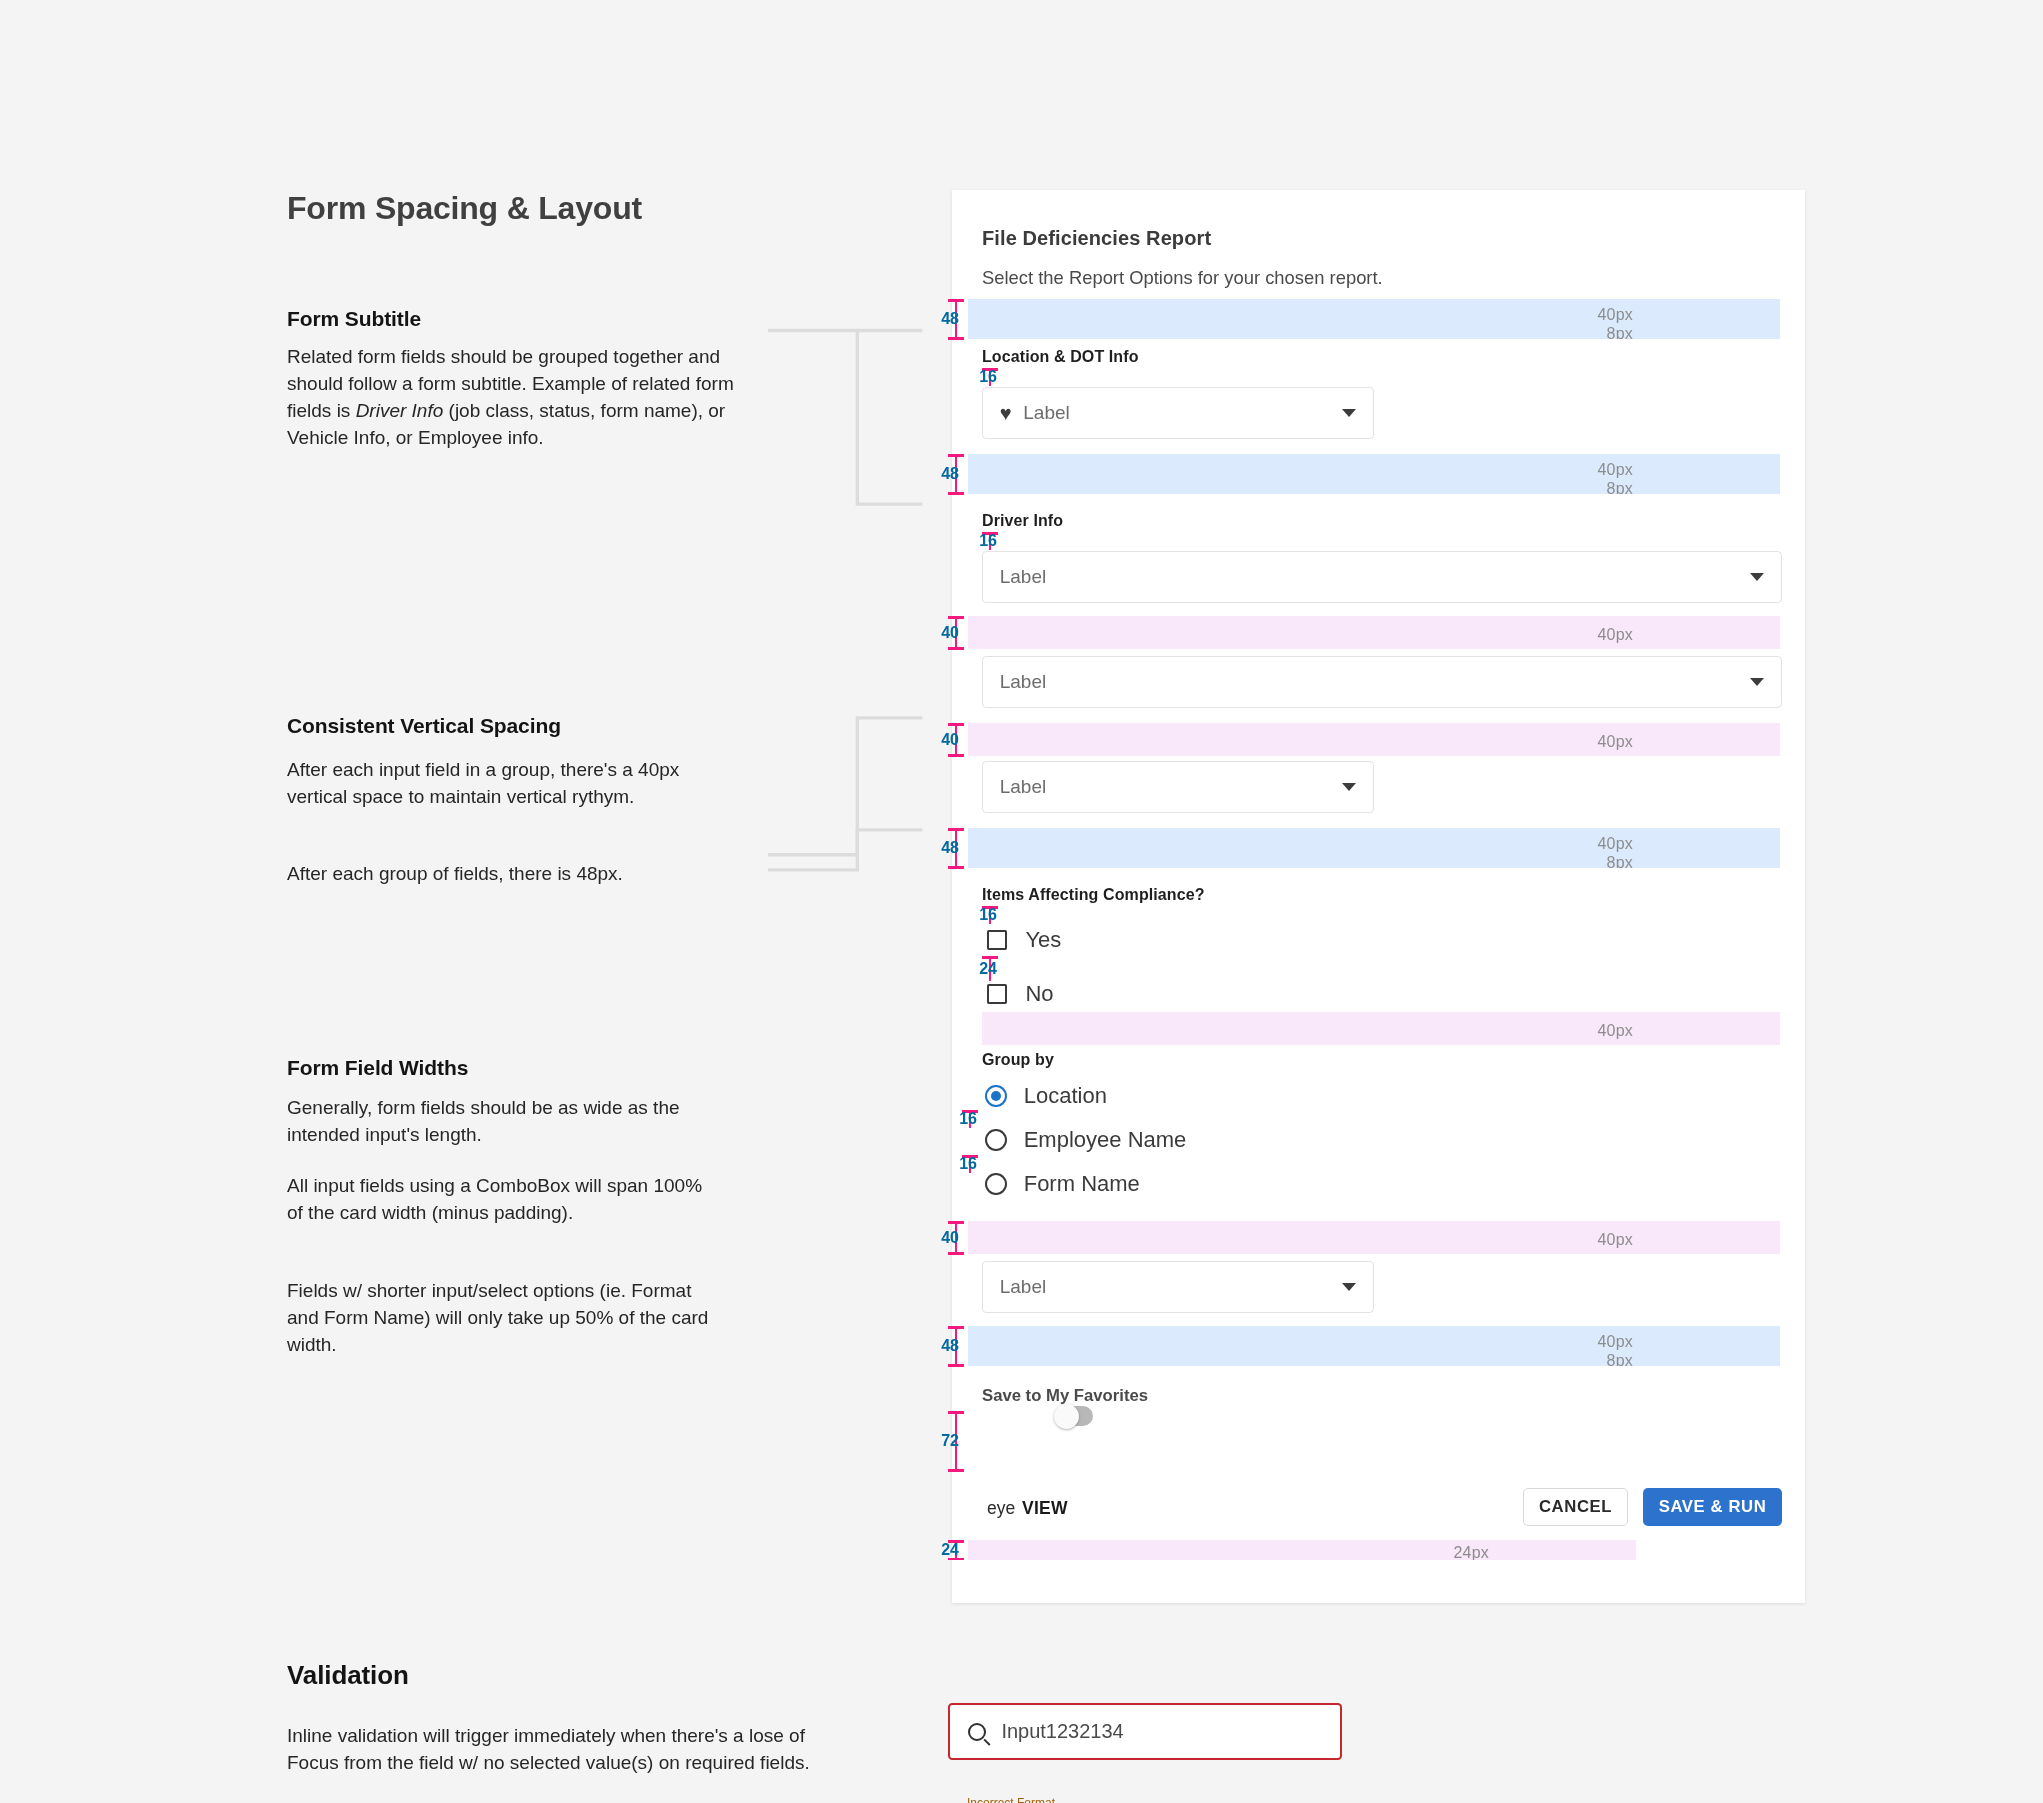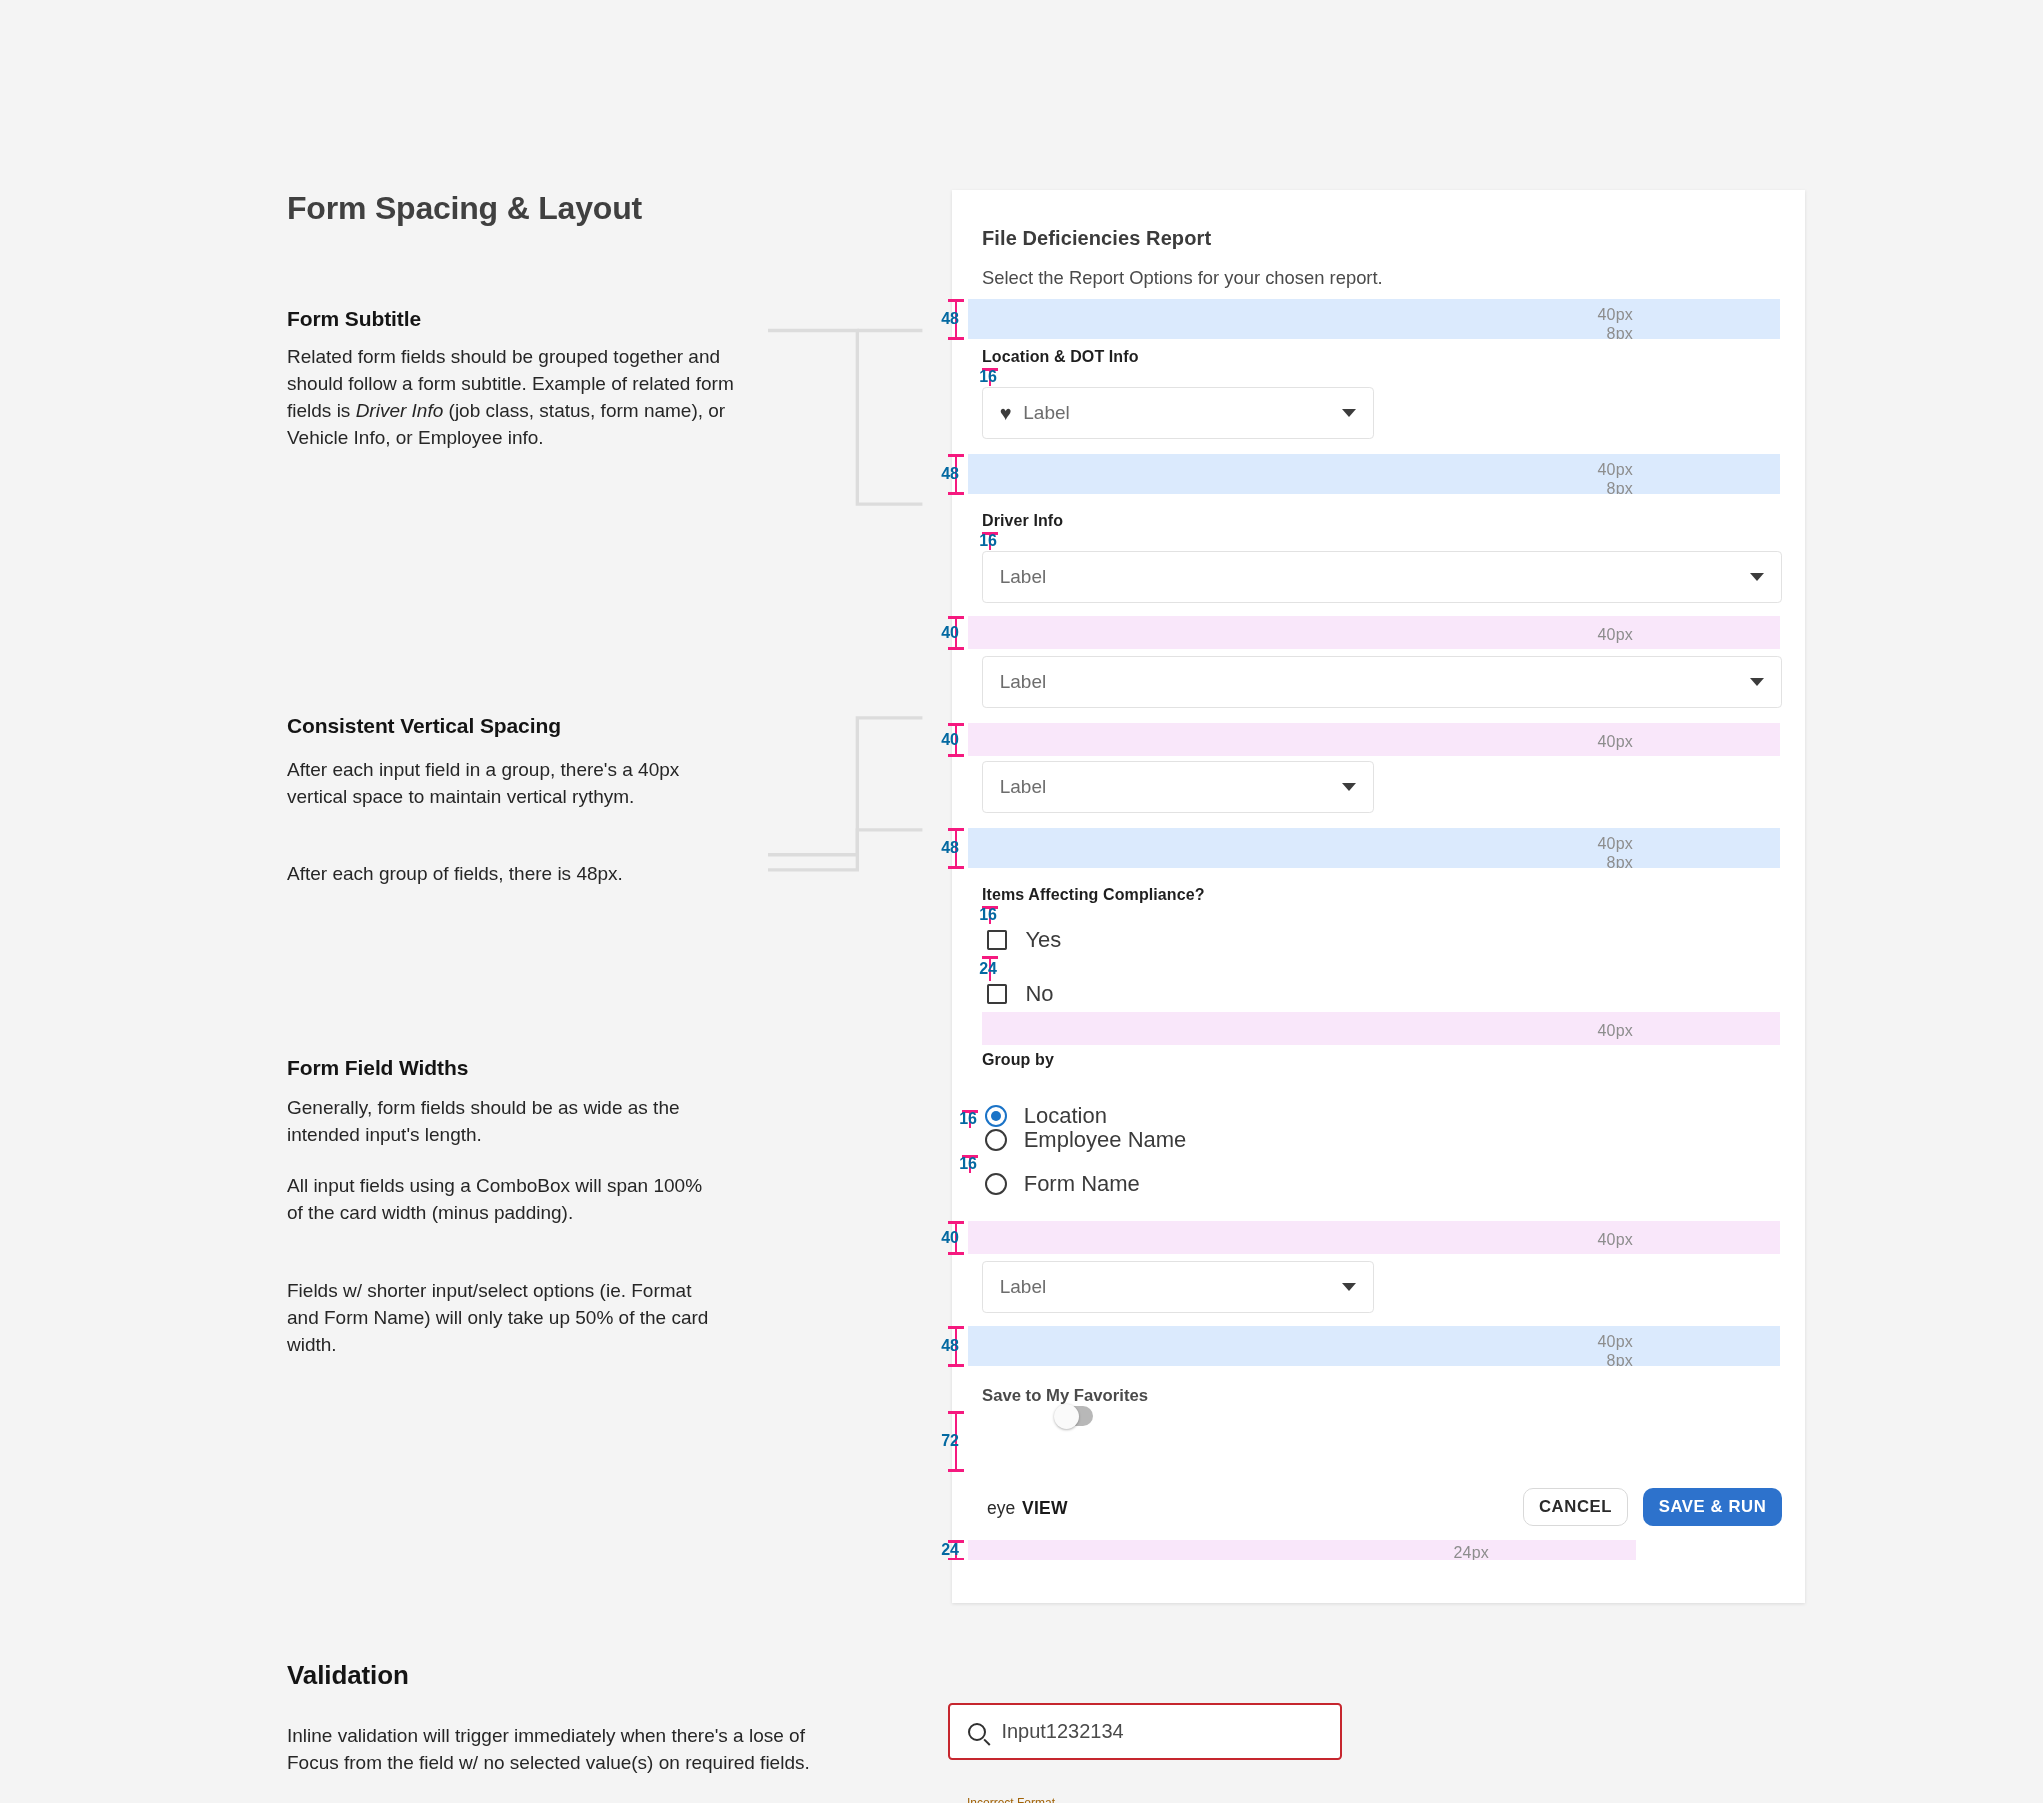--- a/index.html
+++ b/index.html
@@ -121,21 +121,21 @@
   .tgl .knob{
     position:absolute;left:-1.7px;top:-2.5px;width:25px;height:25px;border-radius:50%;
     background:#fafafa;box-shadow:0 0.8px 2.5px rgba(0,0,0,.3);
   }
 
   
   #eye-view{position:absolute;display:flex;align-items:baseline;}
   #eye-view .eye{font-size:17.5px;color:#2b2b2b;font-weight:400;}
   #eye-view .vw{font-size:17.5px;color:#1a1a1a;font-weight:700;margin-left:6.7px;letter-spacing:0.3px;}
   .btn{
-    position:absolute;height:38px;border-radius:10px;box-sizing:border-box;
+    position:absolute;height:38px;border-radius:5px;box-sizing:border-box;
     display:flex;align-items:center;justify-content:center;
     font-size:16.7px;font-weight:700;letter-spacing:0.6px;
   }
   #btn-cancel{background:#fff;border:1.3px solid #d9d9d9;color:#2a2a2a;}
   #btn-save{background:#2d72cc;color:#fff;}
 
   
   #val-field{
     position:absolute;left:948px;top:1703px;width:394px;height:57px;
     background:#fff;border:2.5px solid #c6262e;border-radius:4.2px;box-sizing:border-box;
@@ -303,21 +303,21 @@
   <span class="cbx"></span>
   <span class="olbl">No</span>
 </div>
 
 <div class="abs band band-pink" style="left:982px;top:1012px;width:798px;height:33px;">
   <span class="band-lbl" style="top:10px;">40px</span>
 </div>
 
 <div class="grp-title" style="left:982px;top:1051px;">Group by</div>
 
-<div class="opt" style="left:985px;top:1083px;margin-top:20px;">
+<div class="opt" style="left:985px;top:1083px;">
   <span class="rdo on"></span>
   <span class="olbl" style="margin-left:16.7px;">Location</span>
 </div>
 
 <div class="mark" style="left:962px;top:1110px;width:37px;height:18.4px;">
   <div class="cap" style="top:0;"></div>
     <div class="vline" style="height:18.4px;"></div>
   <span class="num" style="right:22px;">16</span>
 </div>
 <div class="opt" style="left:985px;top:1127px;">

